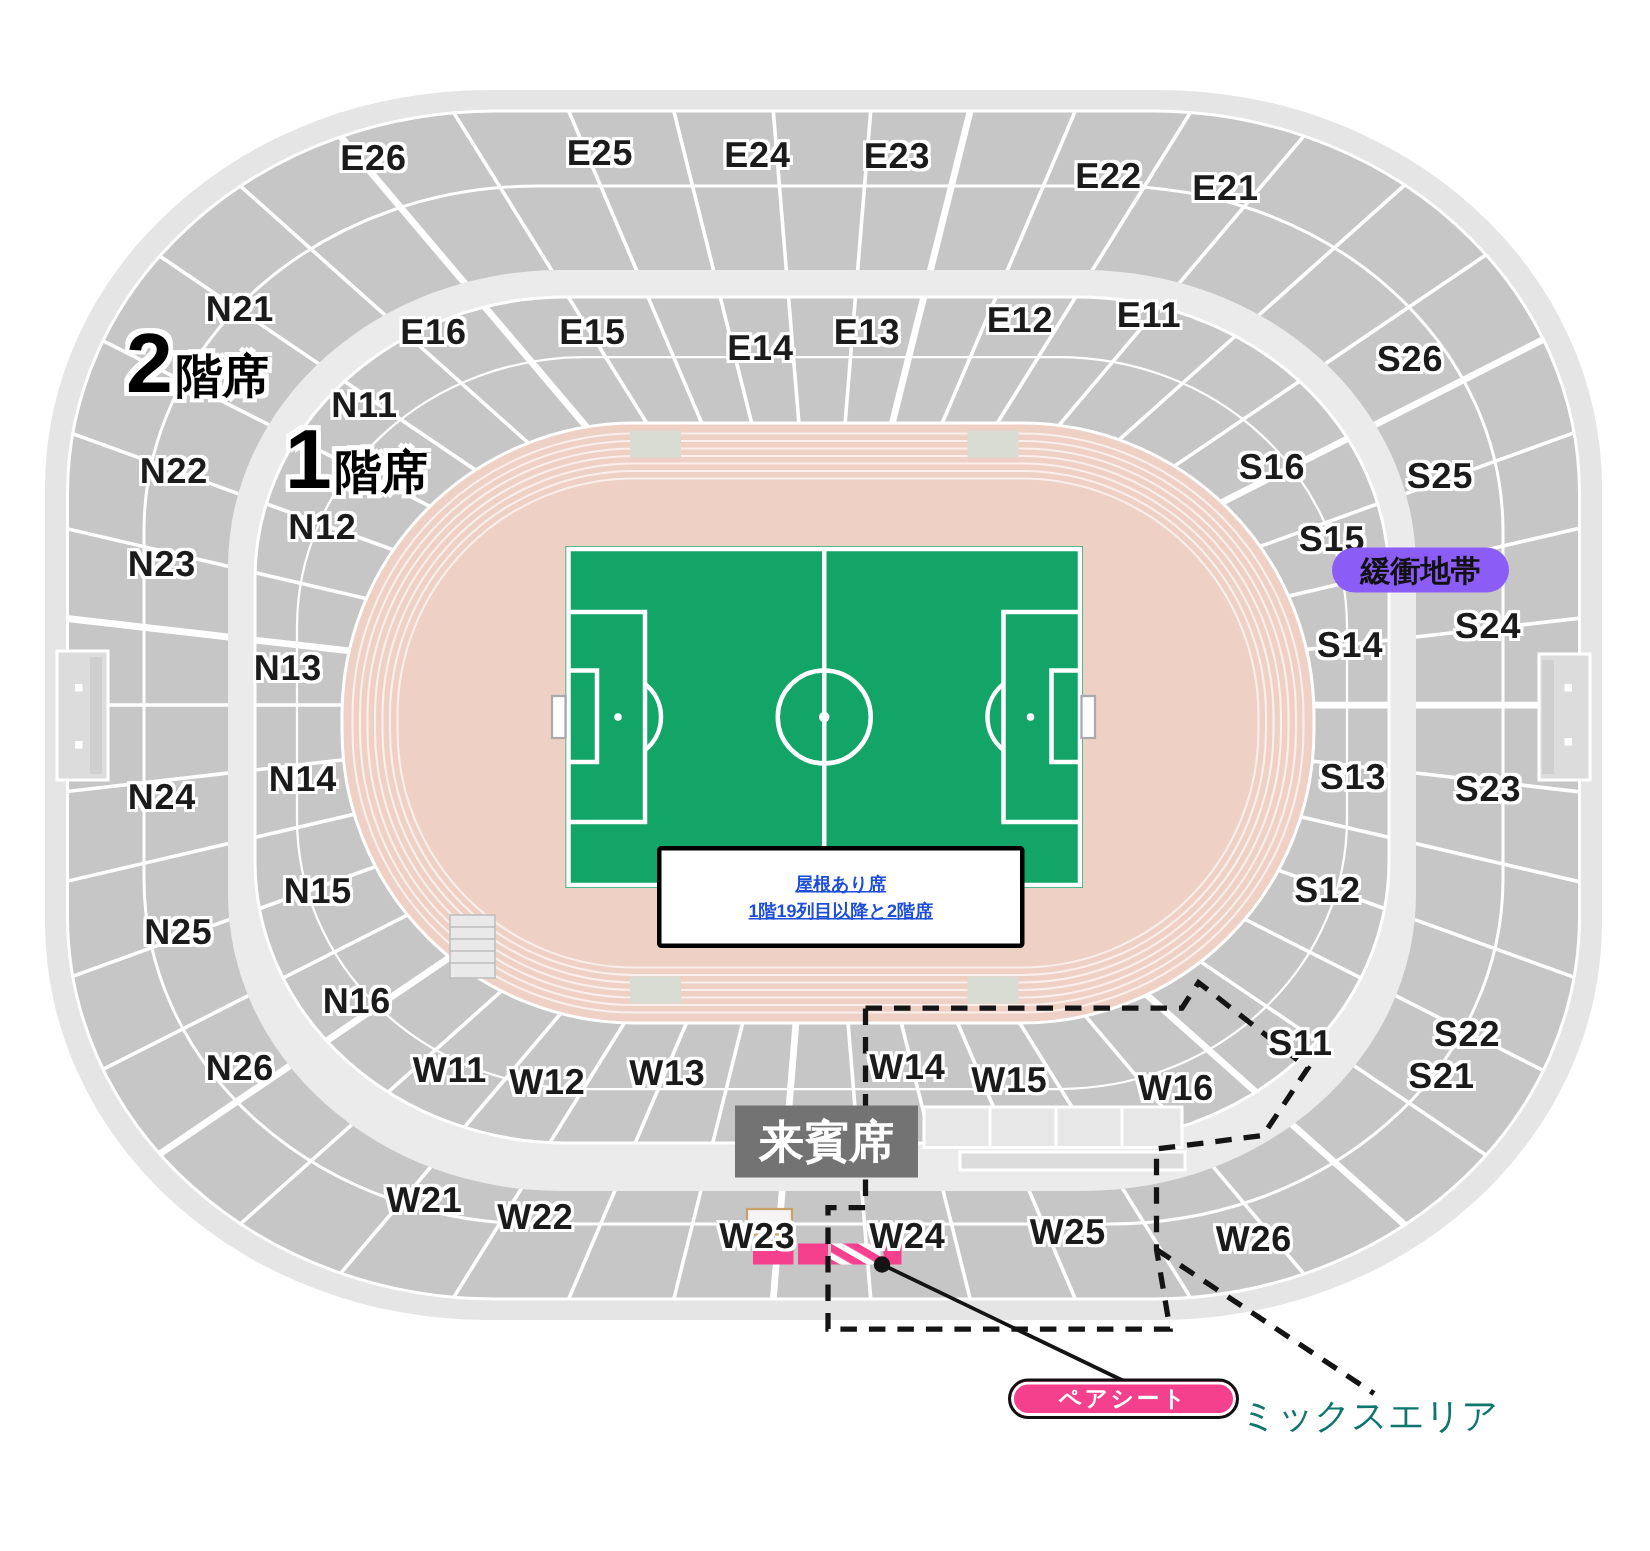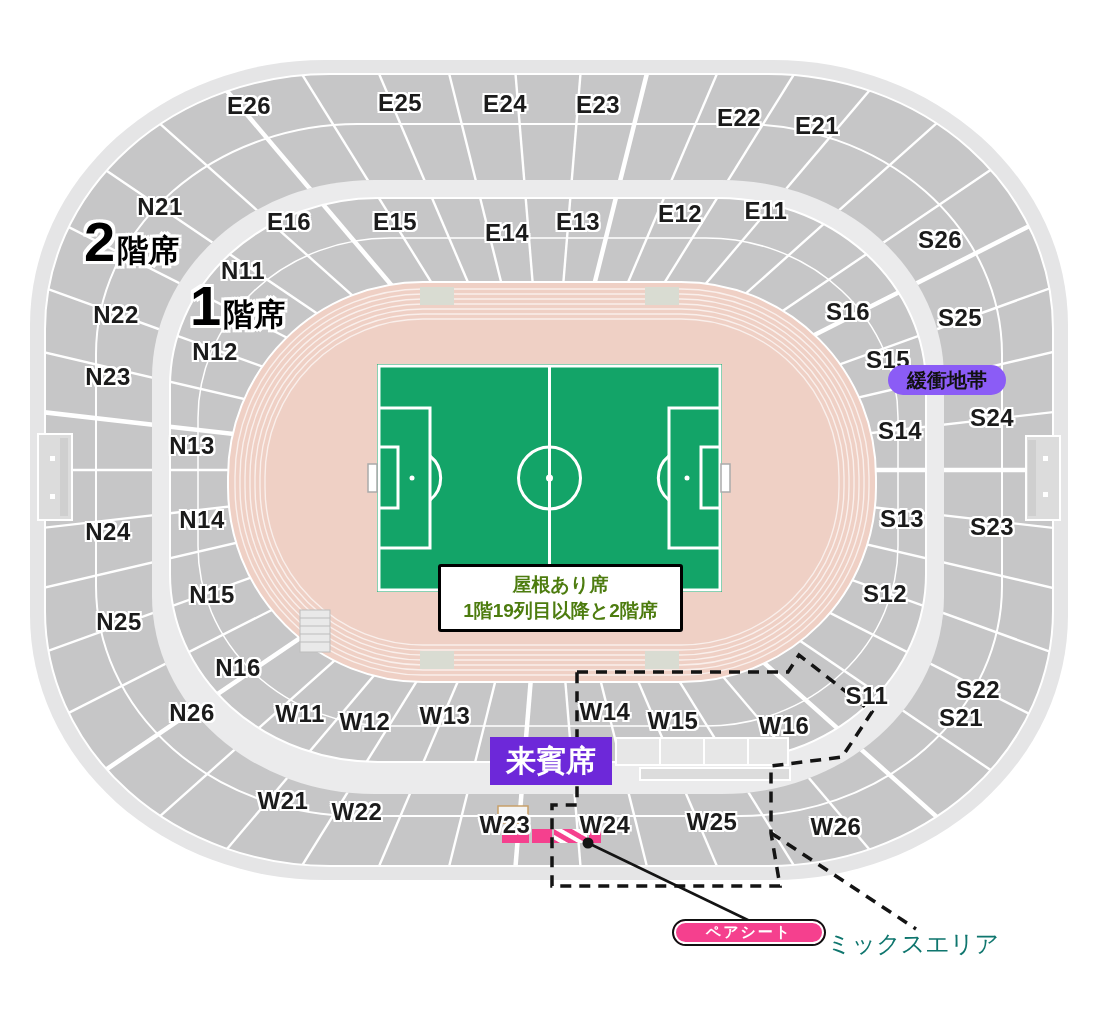--- a/index.html
+++ b/index.html
@@ -12,26 +12,26 @@
        text-shadow:-2px -2px 0 #fff,2px -2px 0 #fff,-2px 2px 0 #fff,2px 2px 0 #fff,
                    0 -2px 0 #fff,0 2px 0 #fff,-2px 0 0 #fff,2px 0 0 #fff;}
   .floor{position:absolute;display:flex;align-items:baseline;gap:2px;color:#000;white-space:nowrap;
        text-shadow:-3px -3px 0 #fff,3px -3px 0 #fff,-3px 3px 0 #fff,3px 3px 0 #fff,
                    0 -3px 0 #fff,0 3px 0 #fff,-3px 0 0 #fff,3px 0 0 #fff;}
   .floor .num{font-weight:700;font-size:56px;line-height:1;}
   .floor .suf{font-weight:700;font-size:31px;line-height:1;}
   .pill-buffer{position:absolute;left:888px;top:365px;width:118px;height:30px;background:#8b5cf6;
        border-radius:16px;display:flex;align-items:center;justify-content:center;
        font-weight:700;font-size:20px;color:#111;}
-  .vipbox{position:absolute;left:490px;top:737px;width:122px;height:48px;background:#6d28d9;
+  .vipbox{position:absolute;left:490px;top:737px;width:122px;height:48px;background:#737373;
        display:flex;align-items:center;justify-content:center;font-weight:700;font-size:30px;color:#fff;}
   .roofnote{position:absolute;left:438px;top:564px;width:245px;height:68px;box-sizing:border-box;
        background:#fff;border:3px solid #000;border-radius:3px;display:flex;flex-direction:column;
        align-items:center;justify-content:center;gap:3px;}
-  .roofnote div{font-weight:700;font-size:19px;color:#4d7c0f;line-height:1.2;white-space:nowrap;}
+  .roofnote div{font-weight:700;font-size:12px;color:#1d4ed8;line-height:1.2;white-space:nowrap;text-decoration:underline;}
   .pairseat{position:absolute;left:672px;top:919px;width:154px;height:27px;box-sizing:border-box;
        background:#f5408e;border:2px solid #111;border-radius:14px;box-shadow:inset 0 0 0 2px #fff;
        display:flex;align-items:center;justify-content:center;font-weight:700;font-size:15px;
        letter-spacing:2px;color:#fff;}
   .mixarea{position:absolute;left:913px;top:944px;transform:translate(-50%,-50%);
        font-weight:500;font-size:24px;color:#0f766e;white-space:nowrap;}
 </style>
 </head>
 <body>
 
@@ -258,21 +258,21 @@
         <div class="sec" style="left: 395px; top: 222px;">E15</div>
         <div class="sec" style="left: 507px; top: 233px;">E14</div>
         <div class="sec" style="left: 578px; top: 222px;">E13</div>
         <div class="sec" style="left: 680px; top: 214px;">E12</div>
         <div class="sec" style="left: 766px; top: 211px;">E11</div>
         <div class="sec" style="left: 160px; top: 207px;">N21</div>
         <div class="sec" style="left: 116px; top: 315px;">N22</div>
         <div class="sec" style="left: 108px; top: 377px;">N23</div>
         <div class="sec" style="left: 108px; top: 532px;">N24</div>
         <div class="sec" style="left: 119px; top: 622px;">N25</div>
-        <div class="sec" style="left: 160px; top: 713px; margin-left: 32px;">N26</div>
+        <div class="sec" style="left: 160px; top: 713px;">N26</div>
         <div class="sec" style="left: 243px; top: 271px;">N11</div>
         <div class="sec" style="left: 215px; top: 352px;">N12</div>
         <div class="sec" style="left: 192px; top: 446px;">N13</div>
         <div class="sec" style="left: 202px; top: 520px;">N14</div>
         <div class="sec" style="left: 212px; top: 595px;">N15</div>
         <div class="sec" style="left: 238px; top: 668px;">N16</div>
         <div class="sec" style="left: 940px; top: 240px;">S26</div>
         <div class="sec" style="left: 960px; top: 318px;">S25</div>
         <div class="sec" style="left: 992px; top: 418px;">S24</div>
         <div class="sec" style="left: 992px; top: 527px;">S23</div>

